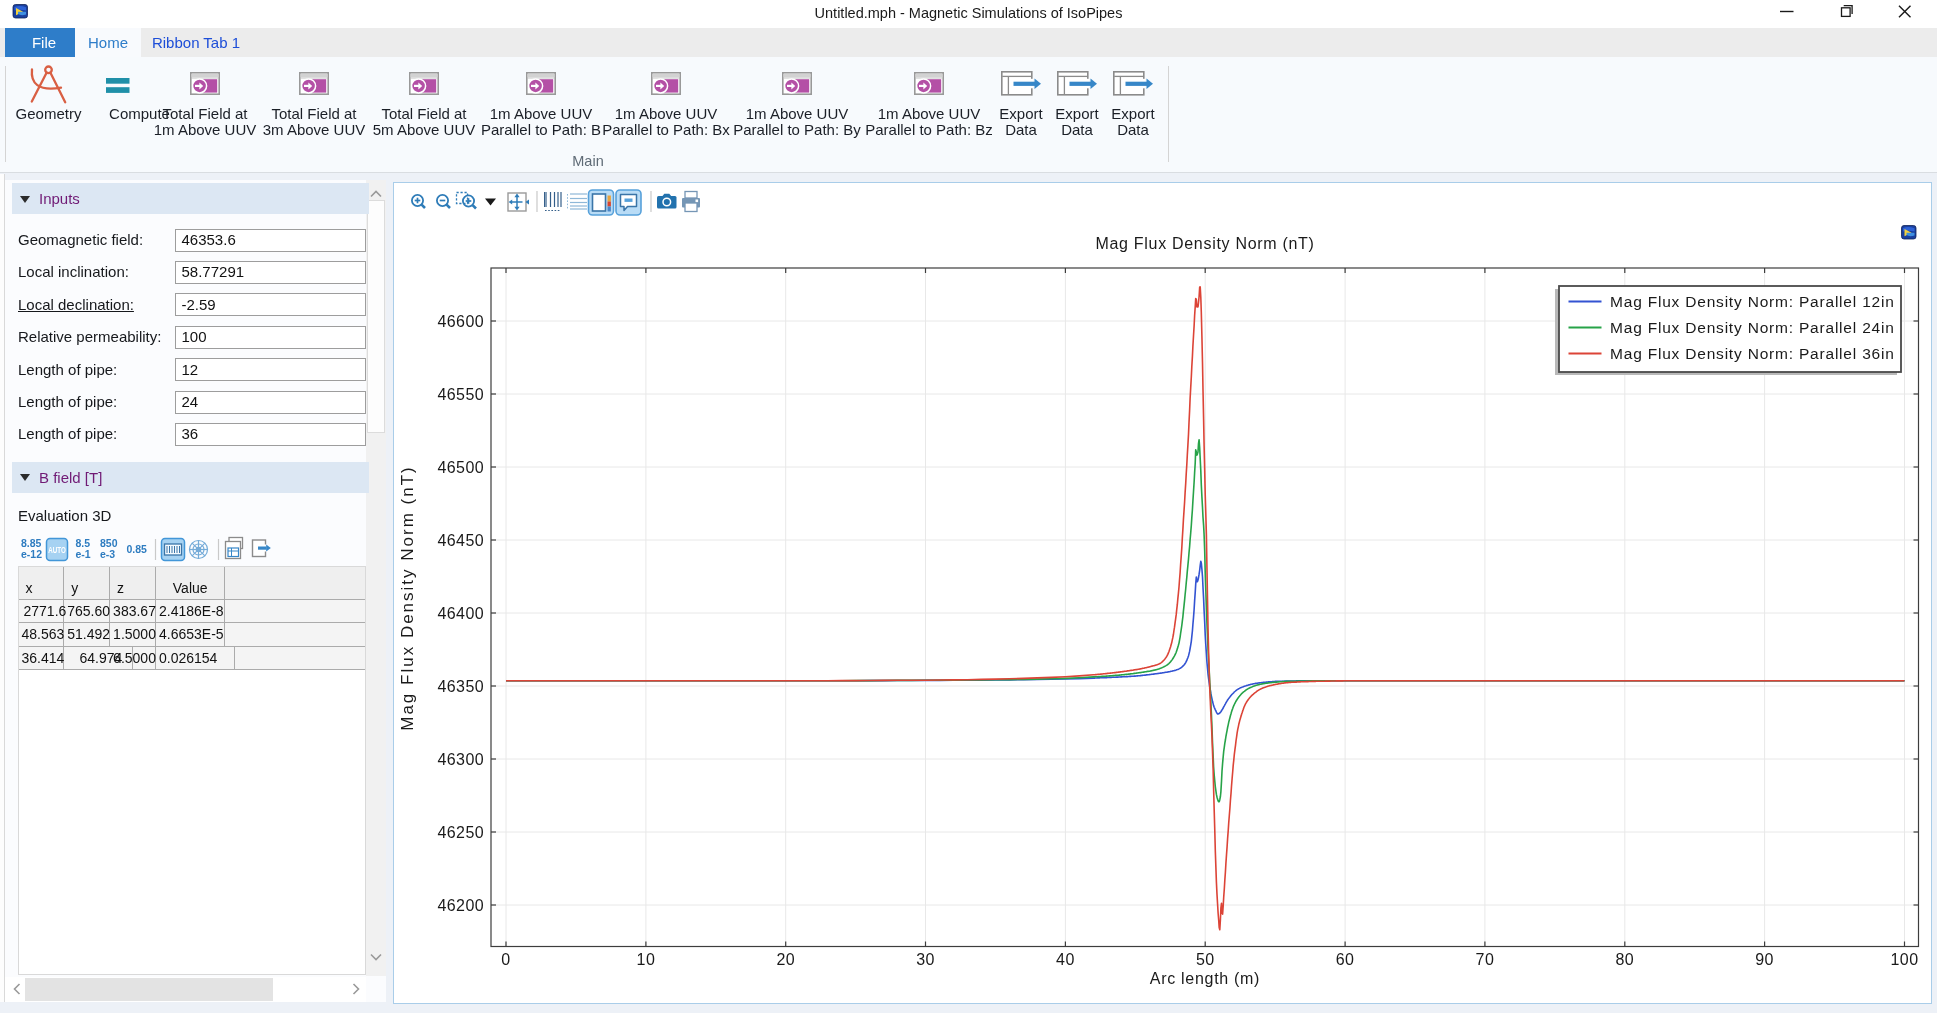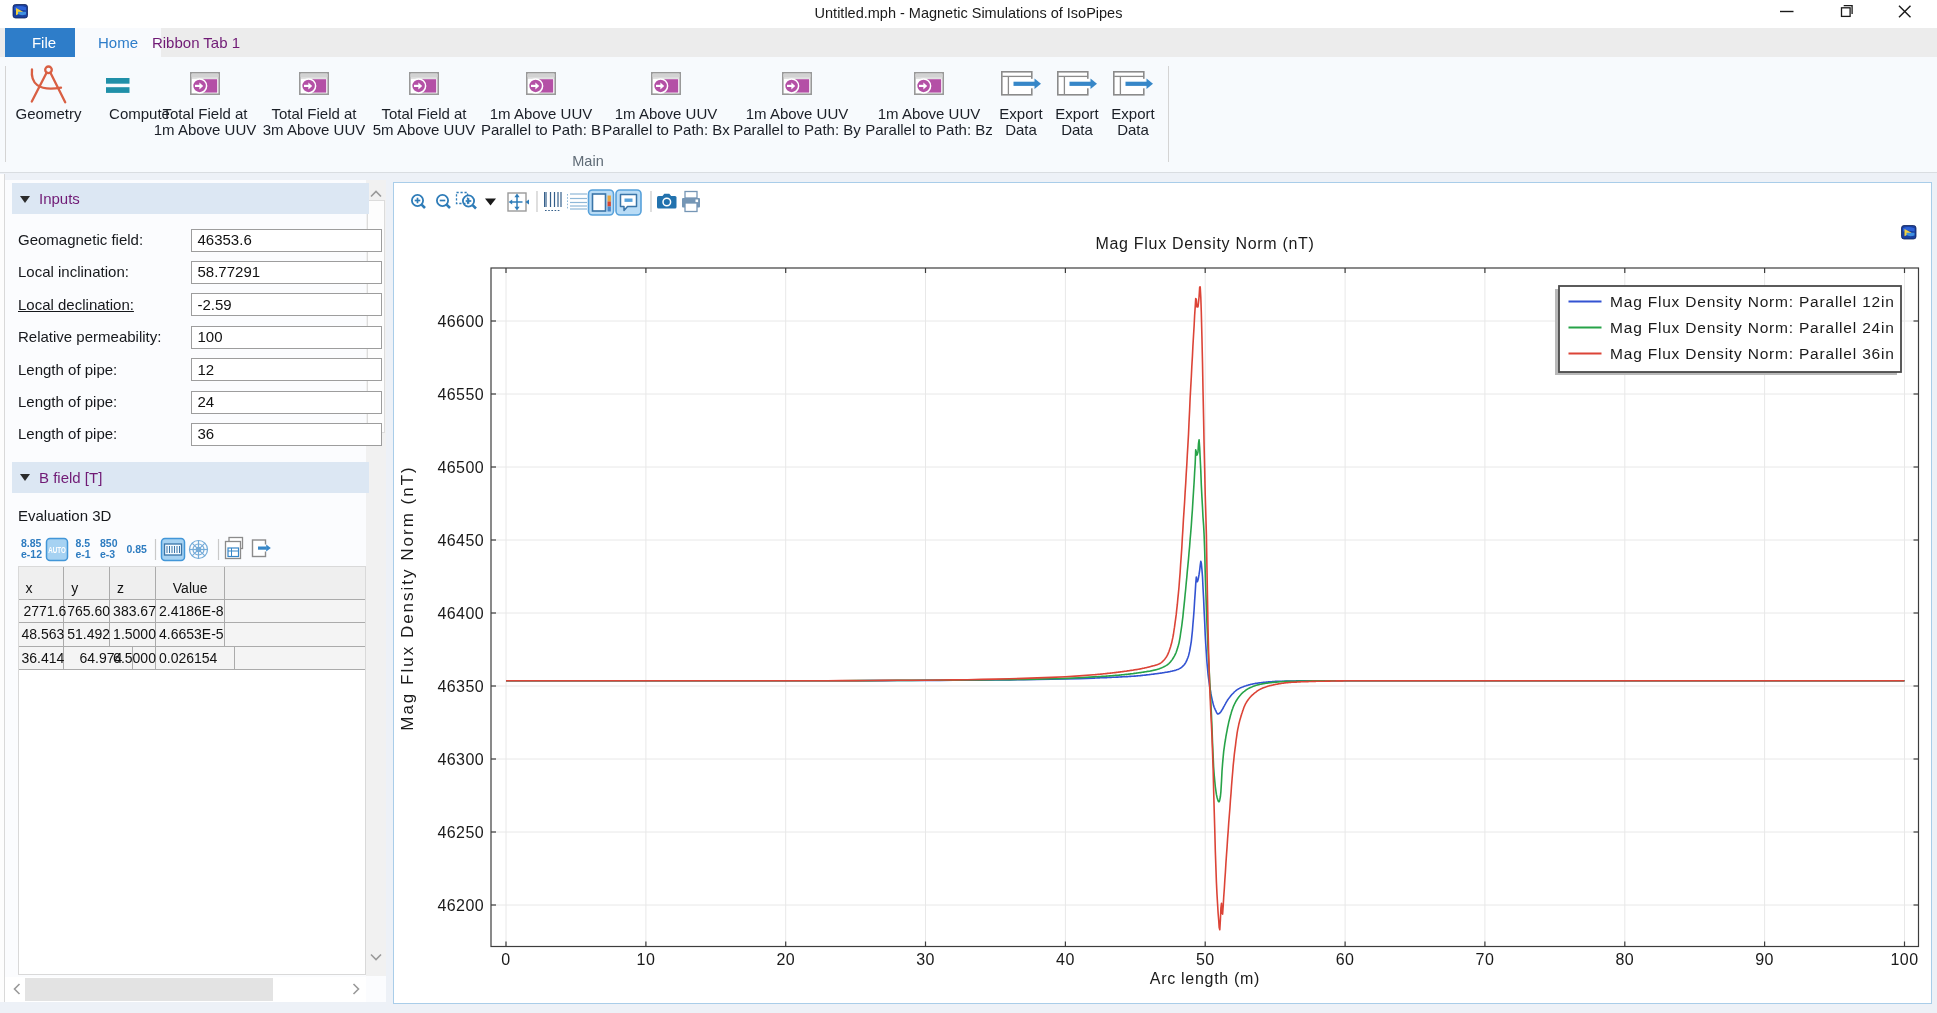--- a/index.html
+++ b/index.html
@@ -1,34 +1,34 @@
 <!DOCTYPE html>
 <html><head><meta charset="utf-8"><title>app</title><style>
 *{margin:0;padding:0;box-sizing:border-box;}
 html,body{width:1937px;height:1013px;overflow:hidden;background:#edf1f7;font-family:"Liberation Sans",sans-serif;-webkit-font-smoothing:antialiased;}
 .abs{position:absolute;}
 #titlebar{left:0;top:0;width:1937px;height:28px;background:#ffffff;}
 #title{left:0;top:5px;width:1937px;text-align:center;font-size:14.5px;color:#1a1a1a;}
 #tabrow{left:0;top:28px;width:1937px;height:29px;background:#ececec;}
 #filetab{left:5px;top:28px;width:78px;height:29px;background:#2e7dc9;color:#ffffff;font-size:15px;text-align:center;line-height:29px;}
-#hometab{left:75px;top:28px;width:86px;height:29px;background:#f8fafd;color:#2e7dc9;font-size:15px;text-align:center;line-height:29px;}
-#rtab{left:136px;top:28px;width:120px;height:29px;color:#701a75;font-size:15px;text-align:center;line-height:29px;}
+#hometab{left:75px;top:28px;width:66px;height:29px;background:#f8fafd;color:#2e7dc9;font-size:15px;text-align:center;line-height:29px;}
+#rtab{left:136px;top:28px;width:120px;height:29px;color:#1d4ed8;font-size:15px;text-align:center;line-height:29px;}
 #ribbon{left:0;top:57px;width:1937px;height:116px;background:#f7fafd;border-bottom:1px solid #d9dde1;}
 .rlab{position:absolute;font-size:15px;line-height:16px;color:#1b1f27;text-align:center;}
 #mainlab{left:488px;top:153px;width:200px;text-align:center;font-size:14.5px;color:#5f6b76;}
 .rsep{position:absolute;width:1px;background:#d4d4d4;}
 #lpanel{left:5px;top:180px;width:381px;height:822px;background:#fbfcfe;}
 #vsb{left:366px;top:180px;width:20px;height:796px;background:#f1f1f1;}
 #vsbthumb{left:367px;top:200px;width:18px;height:233px;background:#fdfdfd;border:1px solid #dcdcdc;}
 #hsb{left:5px;top:977px;width:361px;height:25px;background:#ffffff;}
 #hsbthumb{left:25px;top:978px;width:248px;height:23px;background:#e3e3e3;}
 .secbar{position:absolute;left:12px;width:357px;height:31px;background:#dce7f3;color:#701a75;font-size:15px;line-height:31px;}
 .secbar .tri{display:inline-block;margin:0 9px 2px 8px;width:0;height:0;border-left:5.5px solid transparent;border-right:5.5px solid transparent;border-top:7px solid #2b2b2b;vertical-align:middle;}
 .flab{position:absolute;left:18px;font-size:15px;color:#16181c;}
-.fbox{position:absolute;left:174.5px;width:191px;height:23px;background:#ffffff;border:1px solid #9d9d9d;font-size:15px;color:#111;padding:1.5px 0 0 6px;margin-left:16px;}
+.fbox{position:absolute;left:174.5px;width:191px;height:23px;background:#ffffff;border:1px solid #9d9d9d;font-size:15px;color:#111;padding:1.5px 0 0 6px;}
 #evaltext{left:18px;top:507px;font-size:15px;color:#16181c;}
 #tblbox{left:17.5px;top:566px;width:348.5px;height:409px;background:#ffffff;border:1px solid #d9d9d9;}
 .trow{position:absolute;left:18.5px;width:346.5px;border-bottom:1px solid #ababab;}
 .tcell{position:absolute;top:0;height:100%;border-right:1px solid #ababab;font-size:14px;color:#111;}
 #gpanel{left:393px;top:182px;width:1539px;height:822px;background:#ffffff;border:1.5px solid #a9cde9;}
 </style></head><body>
 <div class="abs" id="titlebar"></div>
 <div class="abs" id="title">Untitled.mph - Magnetic Simulations of IsoPipes</div>
 <div class="abs" id="tabrow"></div>
 <div class="abs" id="filetab">File</div>

